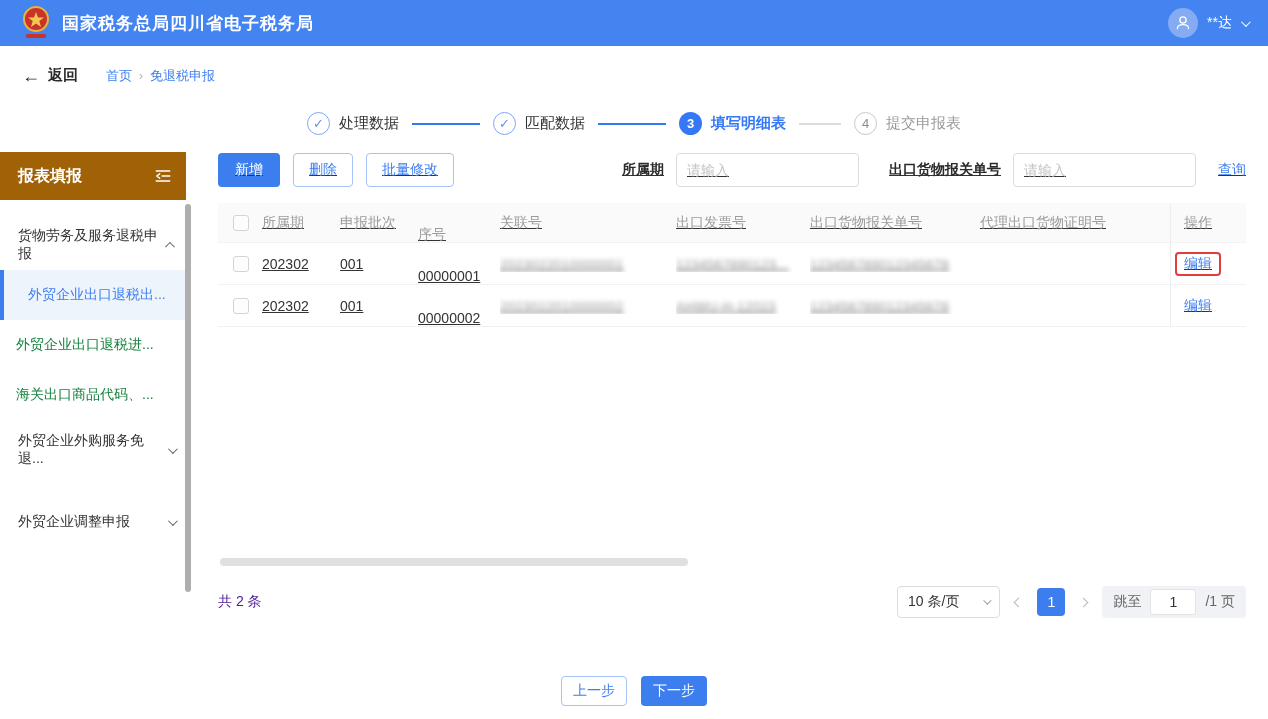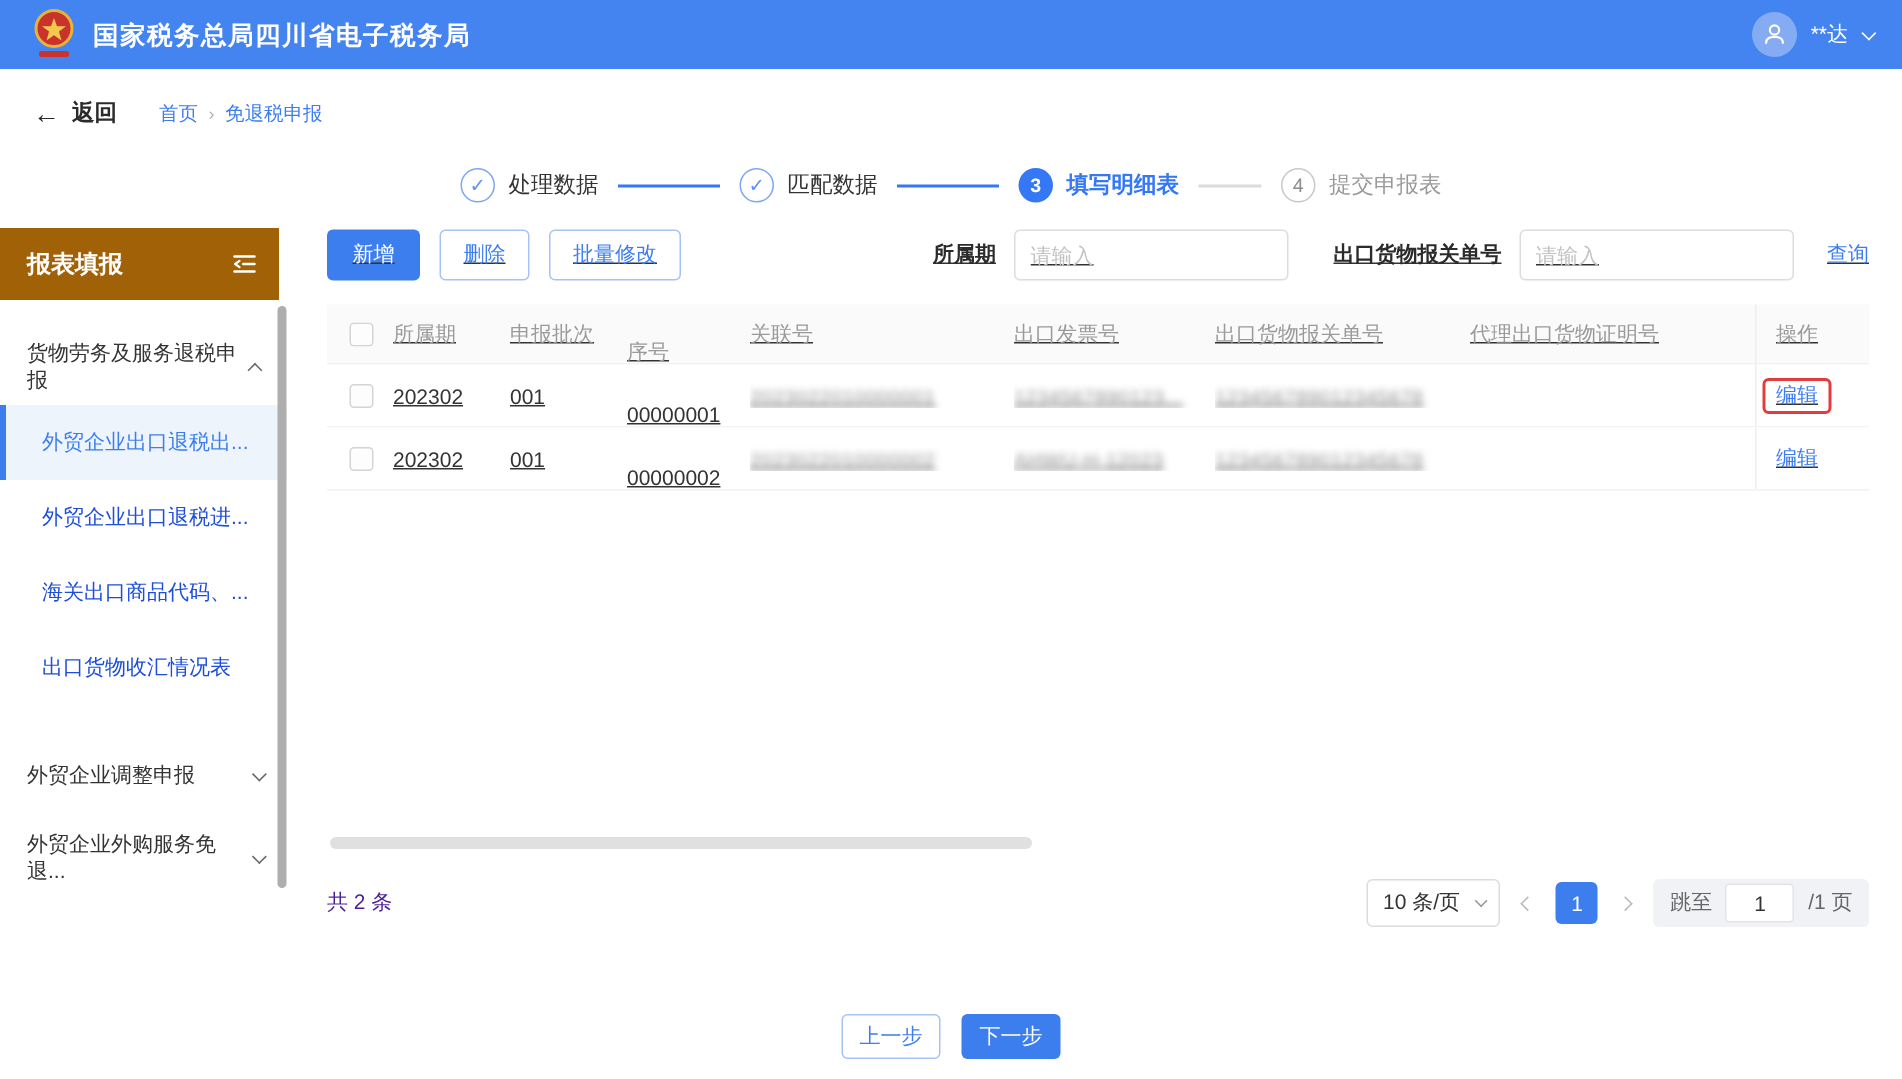--- a/index.html
+++ b/index.html
@@ -41,21 +41,21 @@
   .connector { height:2px; background:#3478F5; margin:0 13px; }
   .connector.c1,.connector.c2 { width:68px; }
   .connector.c3 { width:42px; background:#DCDCDC; }
 
   
   .sidebar { position:absolute; left:0; top:152px; width:191px; height:446px; background:#fff; }
   .sidebar-header { width:186px; height:48px; background:#a16207; color:#fff; display:flex; align-items:center; justify-content:space-between; padding:0 13px 0 18px; font-size:16px; font-weight:600; }
   .side-menu { padding-top:20px; }
   .menu-group { height:50px; display:flex; align-items:center; justify-content:space-between; padding:0 16px 0 18px; font-size:14px; color:#333; cursor:pointer; }
   .menu-group .chev { color:#666; width:7px; height:7px; }
-  .menu-item { height:50px; display:flex; align-items:center; padding-left:28px; font-size:14px; color:#1d4ed8; cursor:pointer; }
+  .menu-item { height:50px; display:flex; align-items:center; padding-left:16px; font-size:14px; color:#15803d; cursor:pointer; }
   .menu-item.active { background:#EDF4FC; color:#3D7EEF; border-left:4px solid #3D7EEF; padding-left:24px; }
   .mg2 { margin-top:22px; } .mg3 { margin-top:5px; }
   .side-scrollbar { position:absolute; right:0; top:52px; width:6px; height:388px; background:#AEAEAE; border-radius:3px; }
 
   
   .content { position:absolute; left:218px; top:152px; width:1028px; height:470px;text-decoration:underline; }
   .toolbar { display:flex; align-items:center; height:36px; }
   .btn { height:34px; border-radius:4px; font-size:14px; cursor:pointer; font-family:inherit; }
   .btn-primary { background:#3D7EEF; color:#fff; border:none; padding:0 17px; }
   .btn-outline { background:#fff; border:1px solid #A5C3F7; color:#3D7EEF; padding:0 15px; margin-left:13px; }
@@ -85,21 +85,21 @@
   .masked { color:#8f8f8f; font-size:13px; filter:blur(2.4px); letter-spacing:.5px; user-select:none; }
   .edit-link { color:#3D7EEF; cursor:pointer; }
   .hl-box { display:inline-block; border:2px solid #E23C3C; border-radius:4px; padding:1px 7px; margin-left:-9px; }
 
   .hscrollbar { position:absolute; left:2px; top:406px; width:468px; height:8px; background:#E0E0E0; border-radius:4px; }
 
   
   .table-footer { position:absolute; left:0; top:434px; width:100%; display:flex; align-items:center; }
   .total-text { color:#4c1d95; }
   .pager { margin-left:auto; display:flex; align-items:center; gap:10px; }
-  .page-size { height:32px; border:1px solid #DCDCDC; border-radius:4px; background:#fff; display:flex; align-items:center; gap:10px; padding:0 10px; color:#333; cursor:pointer; }
+  .page-size { height:32px; border:1px solid #DCDCDC; border-radius:4px; background:#fff; display:flex; align-items:center; gap:24px; padding:0 10px; color:#333; cursor:pointer; }
   .page-size .chev { color:#999; width:6px; height:6px; }
   .pg-arrow { color:#B9B9B9; padding:0 5px; cursor:pointer; display:flex; align-items:center; }
   .pg-arrow .chev { width:7px; height:7px; }
   .chev.left  { transform:rotate(135deg); }
   .chev.right { transform:rotate(-45deg); }
   .page-num { width:28px; height:28px; background:#3D7EEF; color:#fff; border-radius:4px; display:flex; align-items:center; justify-content:center; cursor:pointer; }
   .jump-box { height:32px; background:#F1F2F5; border-radius:4px; display:flex; align-items:center; gap:9px; padding:0 11px; color:#666; }
   .jump-input { width:46px; height:26px; border:1px solid #E3E3E3; border-radius:3px; text-align:center; font-size:14px; color:#333; outline:none; background:#fff; font-family:inherit; }
 
   
@@ -181,29 +181,26 @@
       </div>
       <div class="menu-item active">
         <span>外贸企业出口退税出...</span>
       </div>
       <div class="menu-item">
         <span>外贸企业出口退税进...</span>
       </div>
       <div class="menu-item">
         <span>海关出口商品代码、...</span>
       </div>
-      <div class="menu-item">
-        <span>出口货物收汇情况表</span>
+      <div class="menu-group mg3">
+        <span>外贸企业外购服务免退...</span>
+        <span class="chev down"></span>
       </div>
       <div class="menu-group mg2">
         <span>外贸企业调整申报</span>
-        <span class="chev down"></span>
-      </div>
-      <div class="menu-group mg3">
-        <span>外贸企业外购服务免退...</span>
         <span class="chev down"></span>
       </div>
     </div>
     <div class="side-scrollbar"></div>
   </div>
 
   <div class="content">
 
     <div class="toolbar">
       <button class="btn btn-primary">新增</button>

